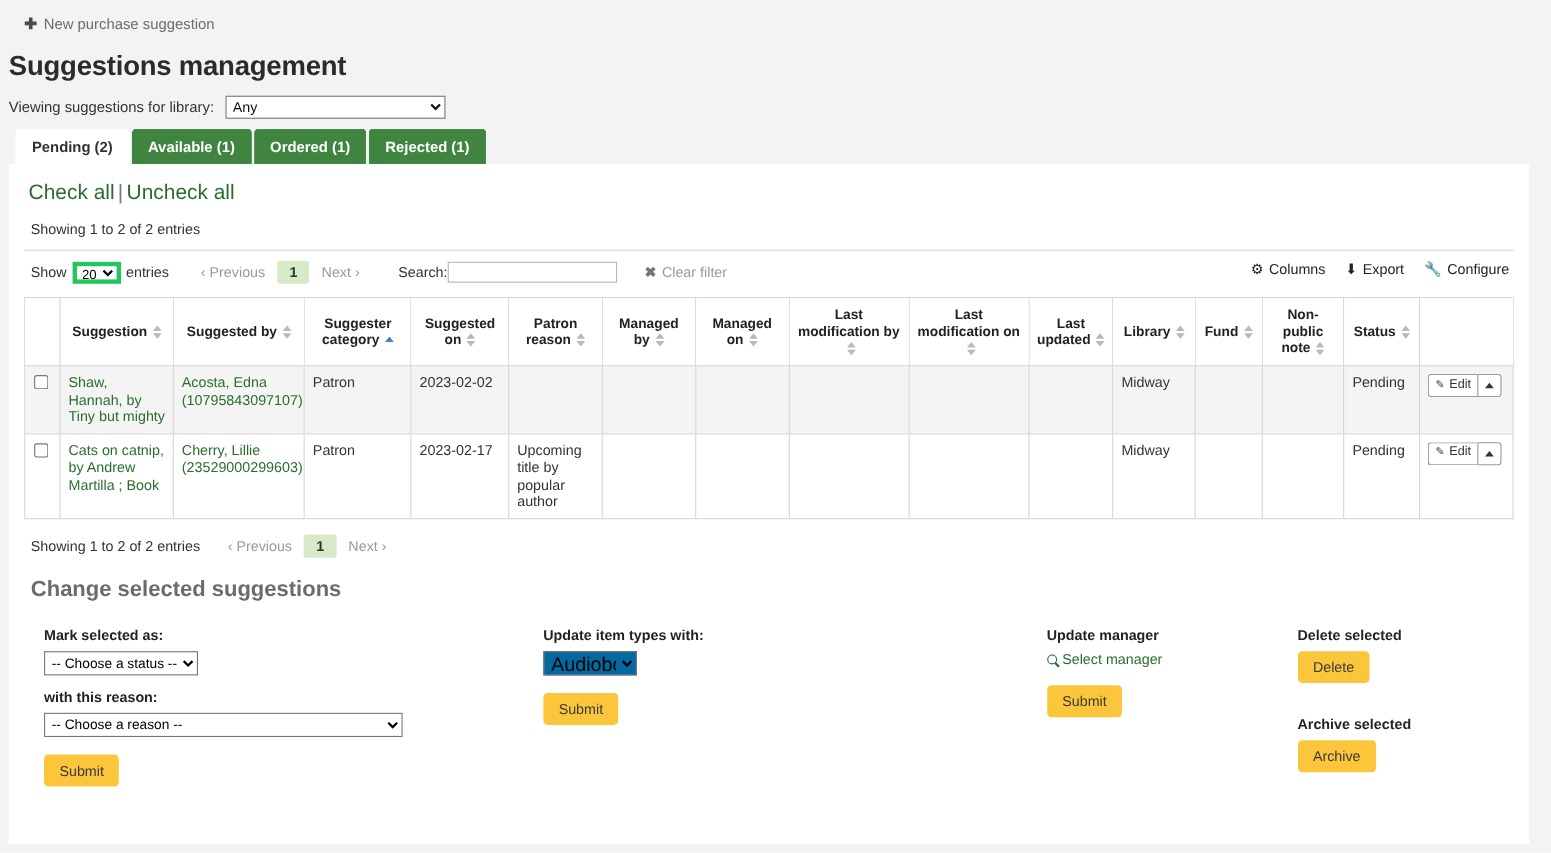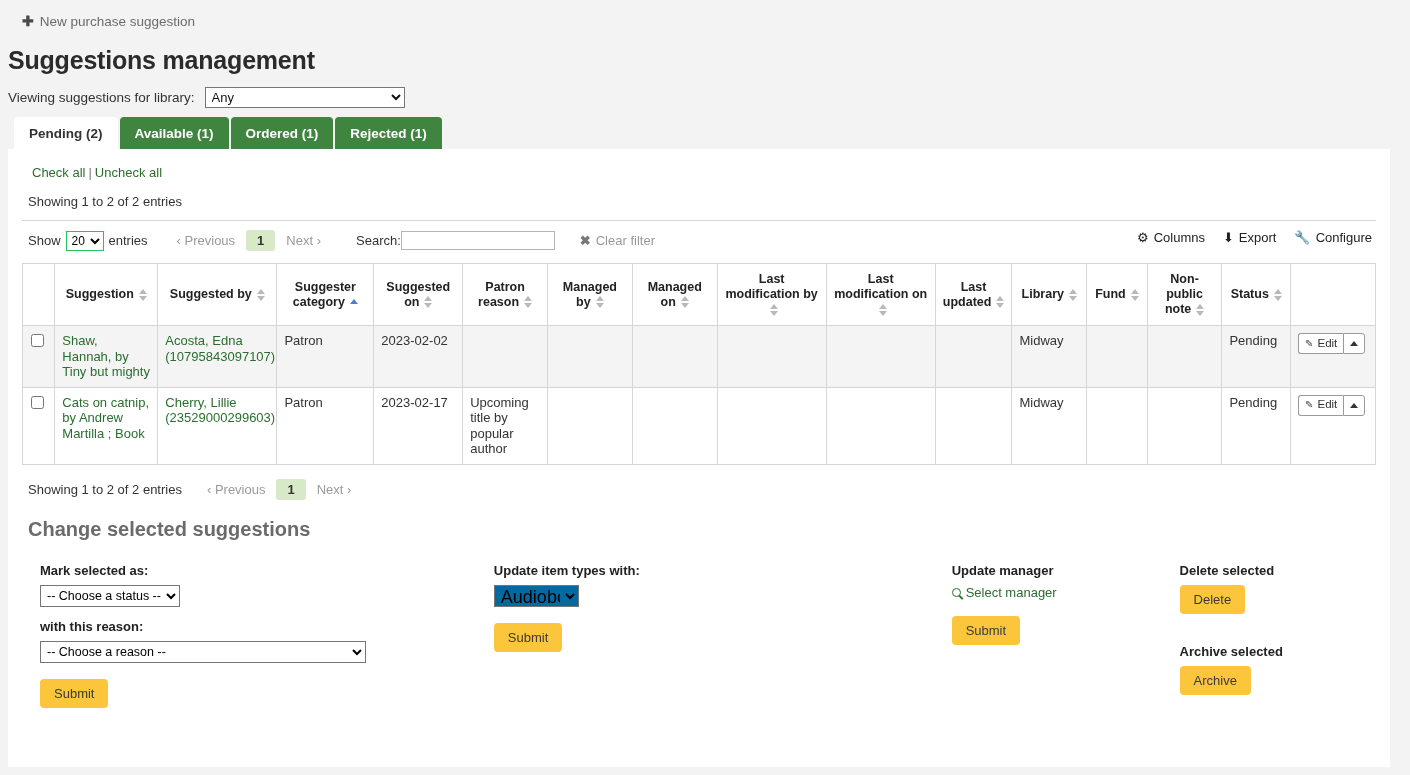--- a/index.html
+++ b/index.html
@@ -98,22 +98,22 @@
   
   .panel {
     background: #ffffff;
     margin: 0 20px 0 8px;
     min-height: 618px;
     padding: 14px 14px 20px 14px;
     position: relative;
   }
 
   .checkall-row {
-    font-size: 13px;
-    margin: 2px 0 0 10px;
+    font-size: 19px;
+    margin: 2px 0 0 4px;
     color: #555;
   }
   .checkall-row a {
     color: #2a6e2f;
     text-decoration: none;
     cursor: pointer;
   }
   .checkall-row .sep { color: #777; margin: 0 3px; }
 
   .showing-top {
@@ -136,21 +136,21 @@
     font-size: 13px;
     display: inline-flex;
     align-items: center;
     gap: 5px;
     margin-left: 6px;
   }
   select.len-select {
     height: 20px;
     font-size: 12px;
     font-family: "Liberation Sans", sans-serif;
-    border: 1px solid #22c55e;
+    border: 4px solid #22c55e;
     background: #fff;
     border-radius: 0;
     padding: 0 1px;
   }
   .pager {
     display: inline-flex;
     align-items: center;
     gap: 4px;
     margin-left: 22px;
     font-size: 13px;

